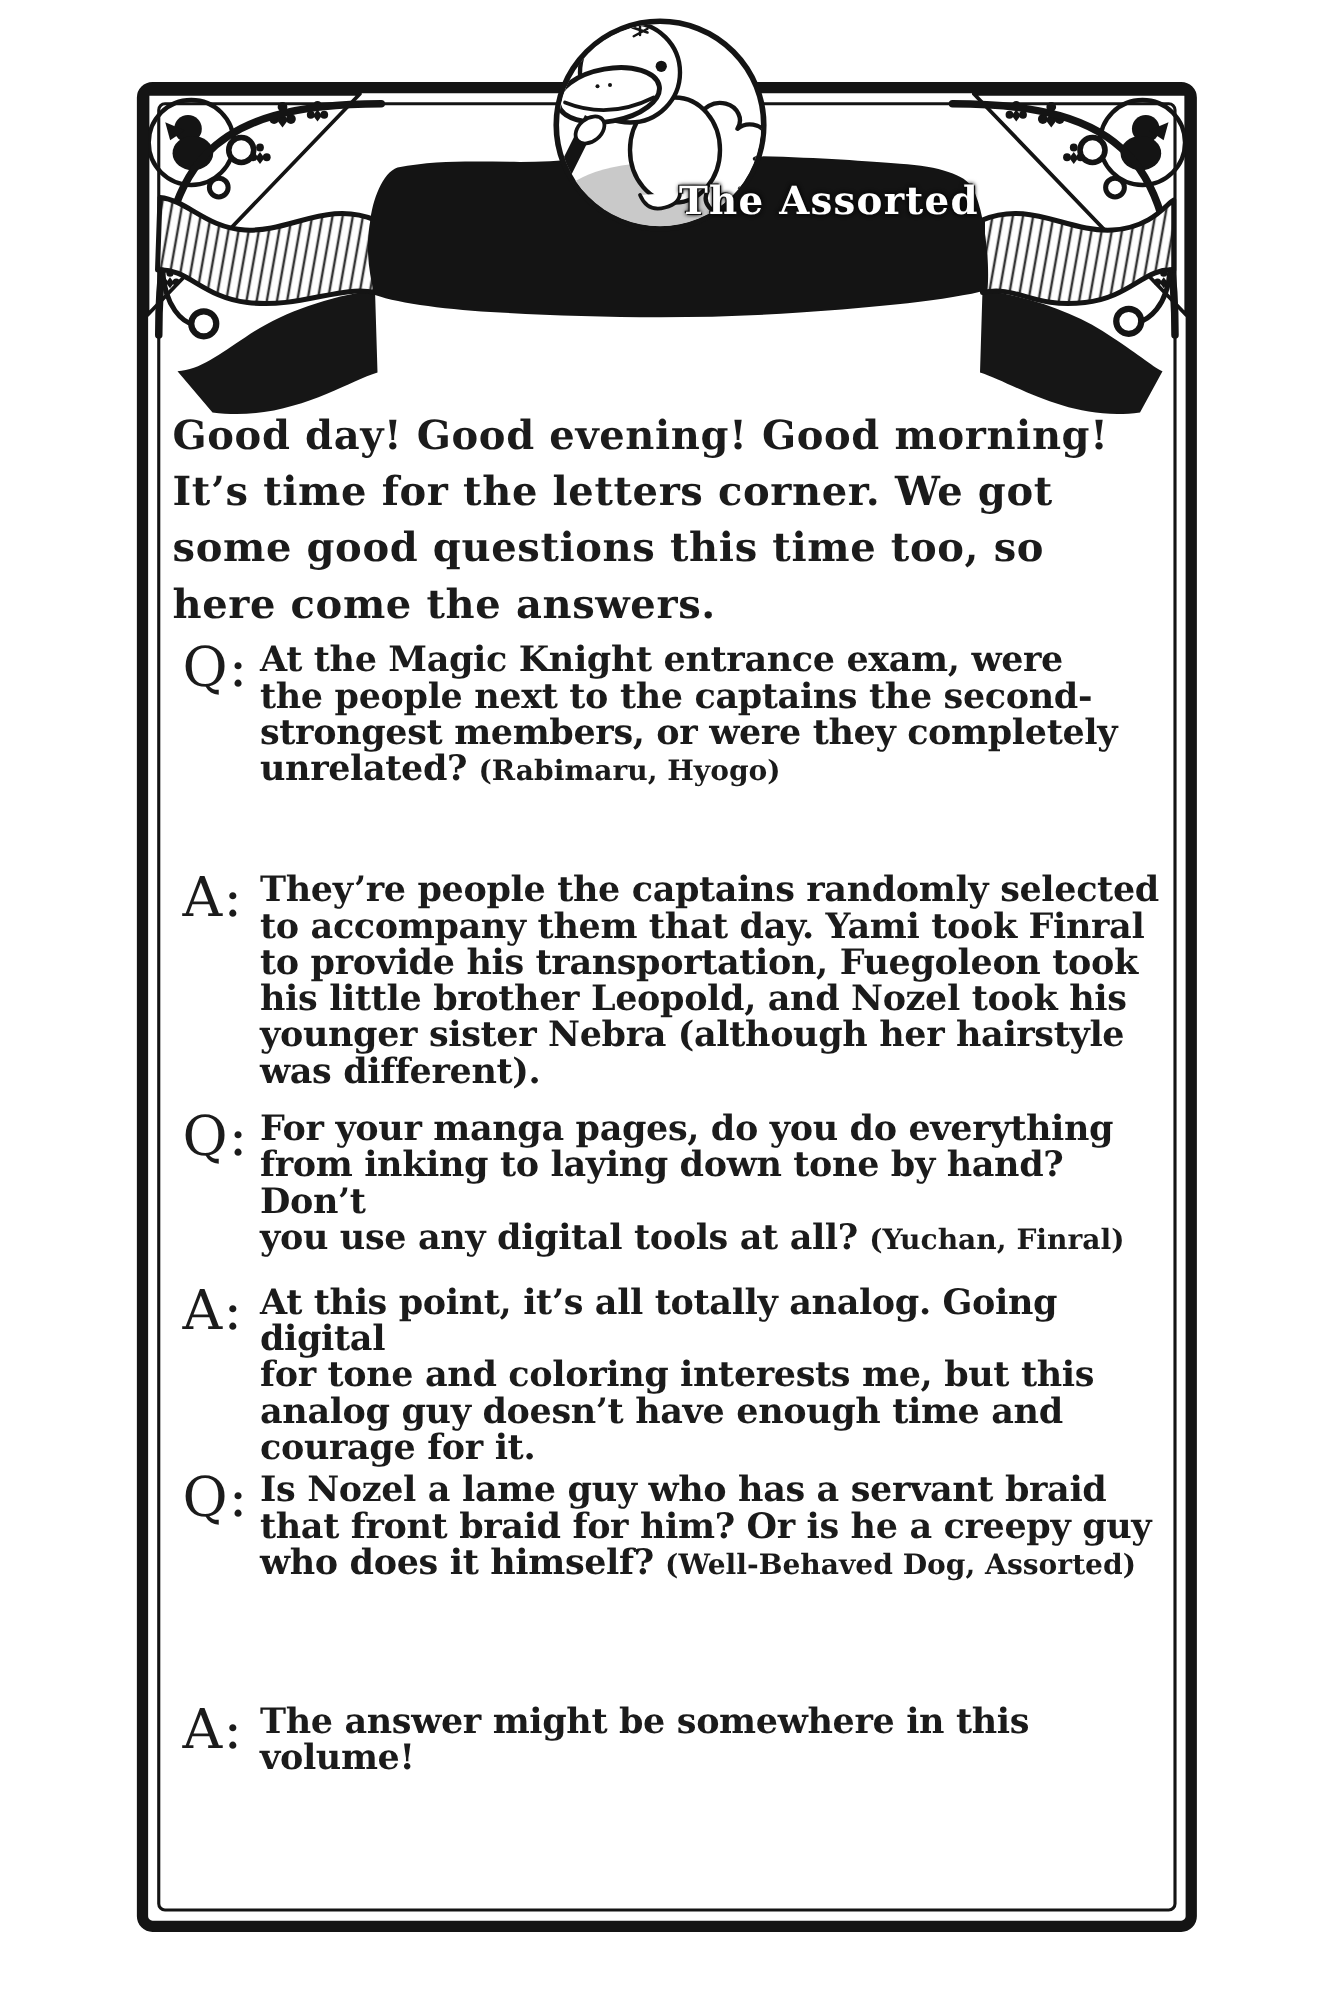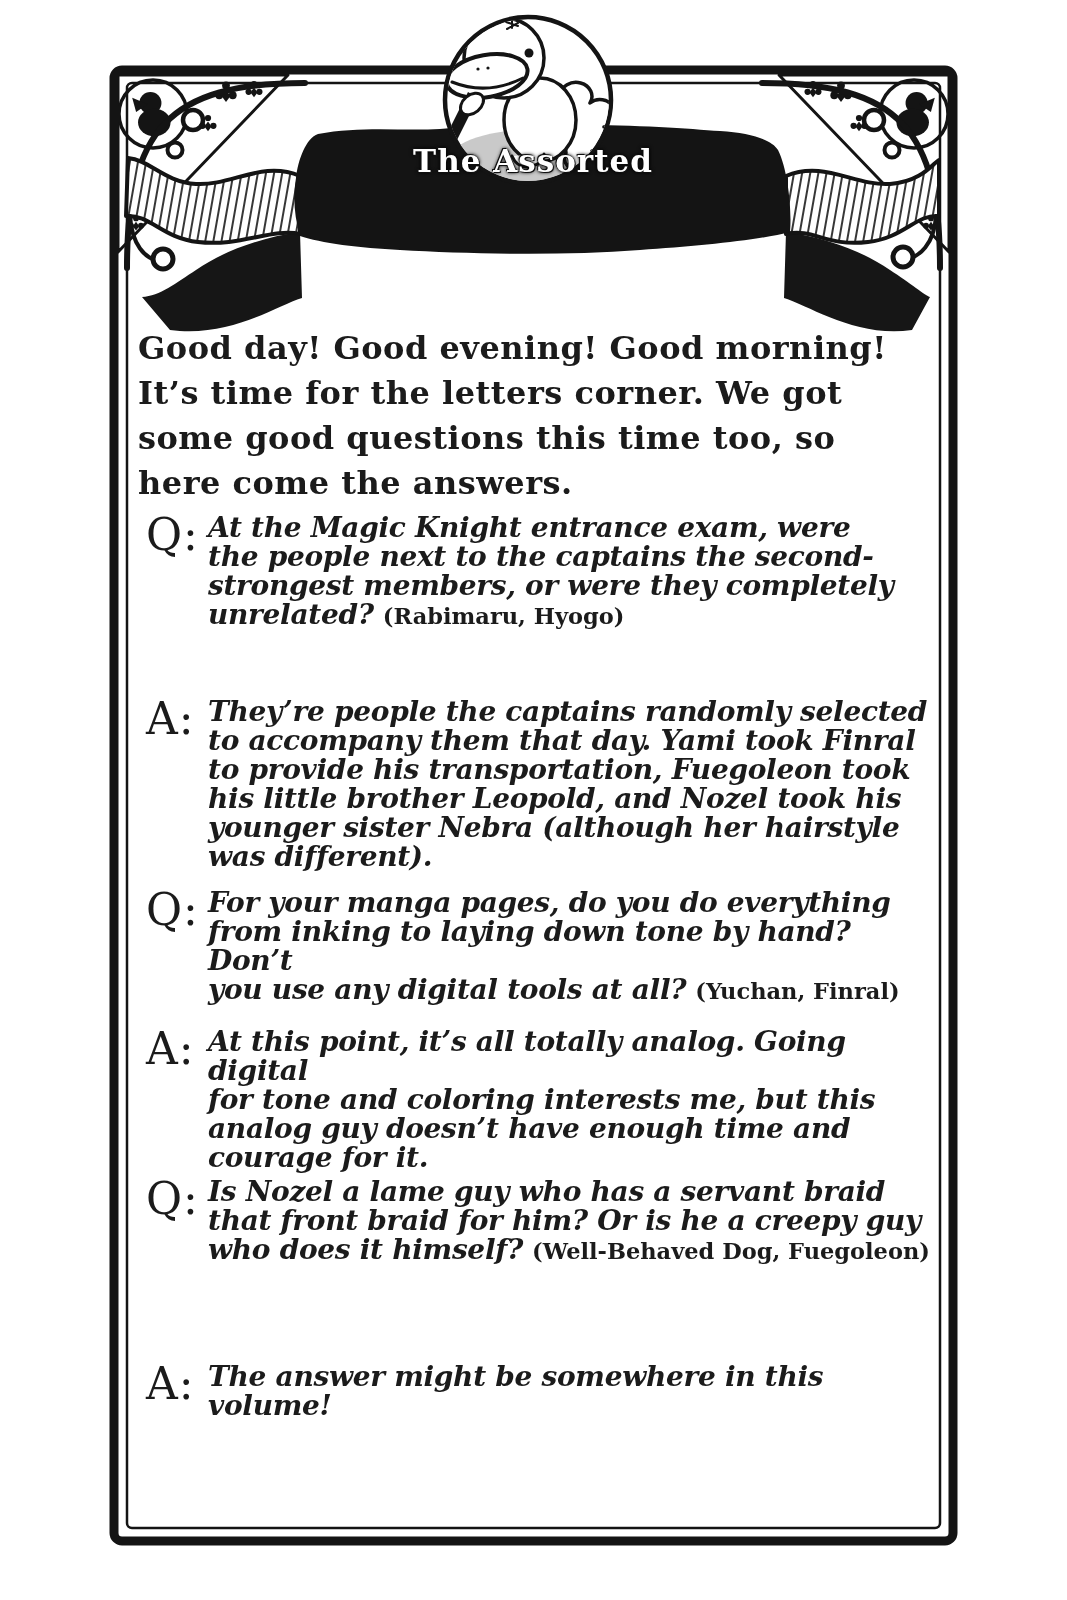--- a/index.html
+++ b/index.html
@@ -2,27 +2,27 @@
 <html><head>
 <meta charset="utf-8">
 <style>
   html,body{margin:0;padding:0;background:#fff;}
   .page{position:relative;width:1067px;height:1600px;background:#fff;overflow:hidden;
         font-family:"DejaVu Serif", serif;color:#1b1b1b;}
   .deco{position:absolute;left:0;top:0;z-index:1;pointer-events:none;}
   .banner-title{position:absolute;left:283px;top:143px;width:500px;z-index:3;
     text-align:center;color:#fff;font-weight:bold;font-size:31px;line-height:37px;letter-spacing:1px;
     text-shadow:0 0 4px #000,0 0 3px #000,1px 1px 0 #222,-1px -1px 0 #222;}
-  .banner-title span{display:block;}
+  .banner-title span{display:block;text-align:right;}
   .intro{position:absolute;left:138px;top:326px;width:790px;z-index:2;
     font-size:32px;font-weight:bold;line-height:45px;letter-spacing:.5px;white-space:pre-line;}
   .qa{position:absolute;left:146px;width:790px;z-index:2;}
   .qa .marker{position:absolute;left:0;top:-4px;font-size:44px;font-weight:normal;letter-spacing:1px;}
   .qa .body{margin-left:62px;font-size:28px;font-weight:bold;line-height:29px;letter-spacing:-.3px;}
-  .qa .text{white-space:pre-line;font-style:italic;}
+  .qa .text{white-space:pre-line;}
   .qa .attr{font-size:22.5px;margin-left:9px;letter-spacing:0;}
   .qa1{top:513px;} .qa2{top:697px;} .qa3{top:888px;}
   .qa4{top:1027px;} .qa5{top:1177px;} .qa6{top:1362px;}
 </style>
 </head>
 <body>
 
 <div class="page">
 
   <svg class="deco" width="1067" height="1600" viewBox="0 0 1067 1600" stroke-linejoin="round" stroke-linecap="round">
@@ -164,21 +164,21 @@
     <div class="body"><span class="text">At this point, it’s all totally analog. Going digital
 for tone and coloring interests me, but this
 analog guy doesn’t have enough time and
 courage for it.</span></div>
   </div>
 
   <div class="qa qa5">
     <div class="marker">Q:</div>
     <div class="body"><span class="text">Is Nozel a lame guy who has a servant braid
 that front braid for him? Or is he a creepy guy
-who does it himself?</span><span class="attr">(Well-Behaved Dog, Fuegoleon)</span></div>
+who does it himself?</span><span class="attr">(Well-Behaved Dog, Assorted)</span></div>
   </div>
 
   <div class="qa qa6">
     <div class="marker">A:</div>
     <div class="body"><span class="text">The answer might be somewhere in this
 volume!</span></div>
   </div>
 
 </div>
 

